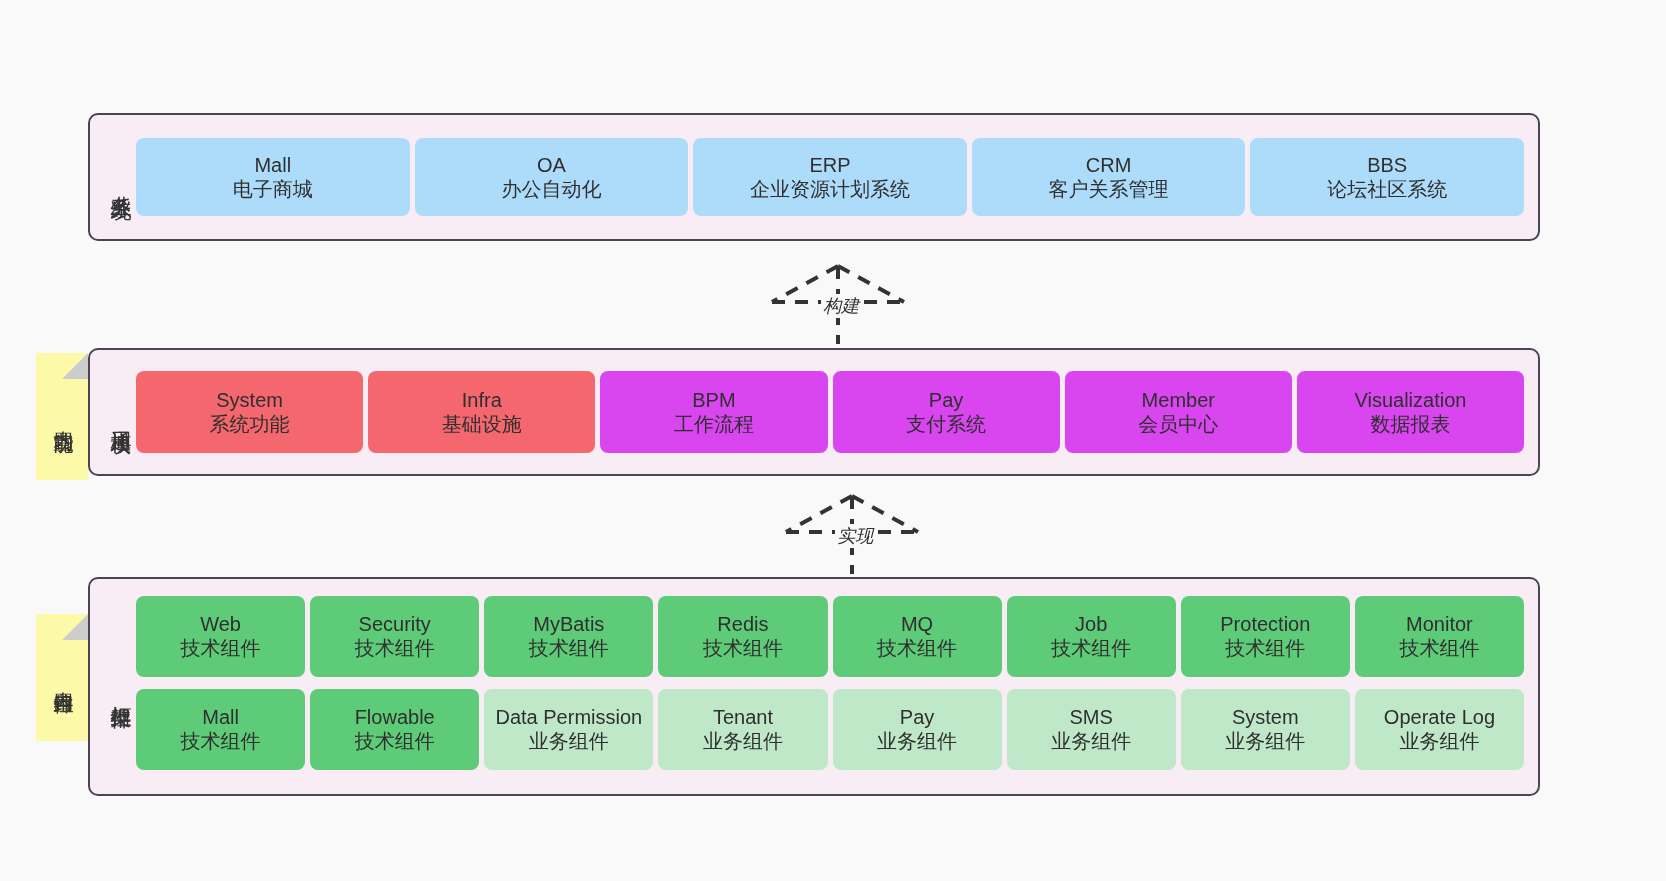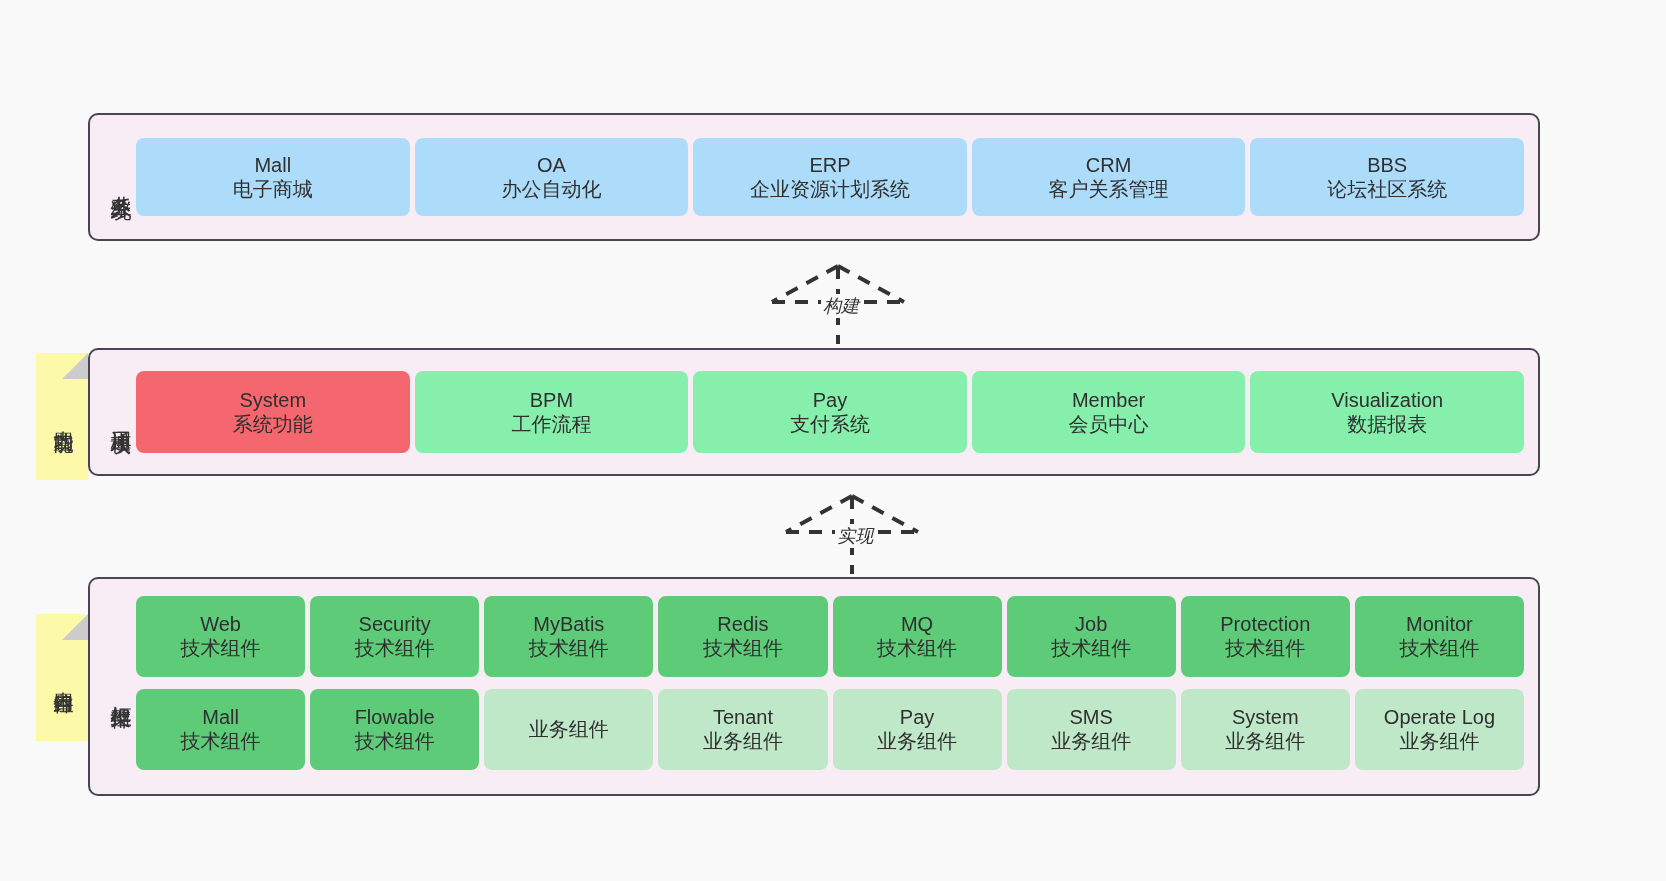--- a/index.html
+++ b/index.html
@@ -81,21 +81,21 @@
   }
   #layer-business .card { height: 78px; background: #ADDCFB; }
 
   
   #layer-common {
     left: 88px;
     top: 348px;
     width: 1452px;
     height: 128px;
   }
-  #layer-common .card { height: 82px; background: #86efac; }
+  #layer-common .card { height: 82px; background: #d946ef; }
   #layer-common .card.hot { background: #F4676E; }
 
   
   #layer-framework {
     left: 88px;
     top: 577px;
     width: 1452px;
     height: 219px;
   }
   #layer-framework .layer-body { gap: 12px; padding-top: 14px; padding-bottom: 22px; }
@@ -194,20 +194,24 @@
   <span>内置功能</span>
 </div>
 <div class="layer" id="layer-common">
   <div class="layer-title">通用模块</div>
   <div class="layer-body">
     <div class="row">
       <div class="card hot">
         <span class="ct">System</span>
         <span class="cs">系统功能</span>
       </div>
+      <div class="card hot">
+        <span class="ct">Infra</span>
+        <span class="cs">基础设施</span>
+      </div>
       <div class="card">
         <span class="ct">BPM</span>
         <span class="cs">工作流程</span>
       </div>
       <div class="card">
         <span class="ct">Pay</span>
         <span class="cs">支付系统</span>
       </div>
       <div class="card">
         <span class="ct">Member</span>
@@ -275,20 +279,21 @@
     <div class="row">
       <div class="card">
         <span class="ct">Mall</span>
         <span class="cs">技术组件</span>
       </div>
       <div class="card">
         <span class="ct">Flowable</span>
         <span class="cs">技术组件</span>
       </div>
       <div class="card biz wrapname">
+        <span class="ct">Data Permission</span>
         <span class="cs">业务组件</span>
       </div>
       <div class="card biz">
         <span class="ct">Tenant</span>
         <span class="cs">业务组件</span>
       </div>
       <div class="card biz">
         <span class="ct">Pay</span>
         <span class="cs">业务组件</span>
       </div>

